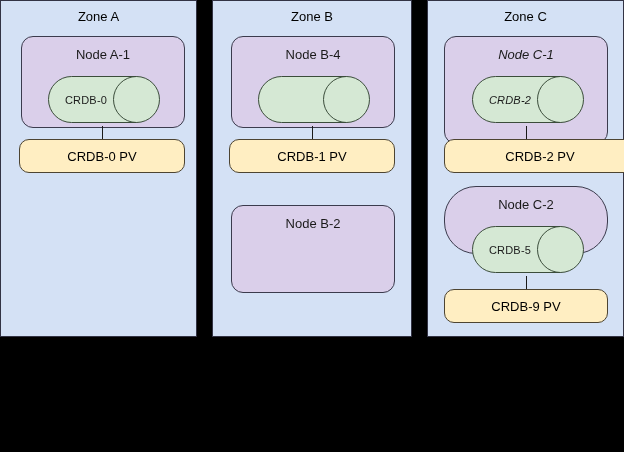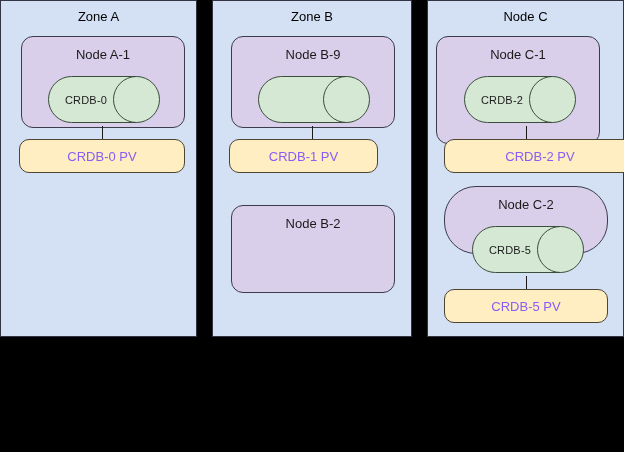--- a/index.html
+++ b/index.html
@@ -73,21 +73,21 @@
   .pv {
     position: absolute;
     background: #ffeec2;
     border: 1px solid #4d4432;
     border-radius: 10px;
     box-sizing: border-box;
     display: flex;
     align-items: center;
     justify-content: center;
     font-size: 13px;
-    color: #8b5cf6;
+    color: #000000;
   }
   .connector {
     position: absolute;
     width: 1px;
     background: #1a1a1a;
   }
 </style>
 </head>
 <body>
 
@@ -110,43 +110,43 @@
 
     <div class="connector" style="left:101px; top:125px; height:14px;"></div>
 
     <div class="pv" style="left:18px; top:138px; width:166px; height:34px;">CRDB-0 PV</div>
   </div>
 
   <div class="zone" style="left:212px; top:0px; width:200px; height:337px;">
     <div class="zone-title">Zone B</div>
 
     <div class="node" style="left:18px; top:35px; width:164px; height:92px;">
-      <div class="node-title">Node B-9</div>
+      <div class="node-title">Node B-4</div>
 
       <div class="cylinder" style="left:26px; top:39px; width:112px; height:47px;">
         <svg viewBox="0 0 112 47" preserveAspectRatio="none">
           <path d="M 23.5 0.5 L 88.5 0.5 A 22.5 22.5 0 0 1 88.5 46.5 L 23.5 46.5 A 22.5 22.5 0 0 1 23.5 0.5 Z" fill="#d5e8d4" stroke="#3b4d3b" stroke-width="1"></path>
           <path d="M 88.5 0.5 A 22.5 22.5 0 0 0 88.5 46.5" fill="none" stroke="#3b4d3b" stroke-width="1"></path>
         </svg>
       </div>
     </div>
 
     <div class="connector" style="left:99px; top:125px; height:14px;"></div>
 
-    <div class="pv" style="left:16px; top:138px; width:149px; height:34px;">CRDB-1 PV</div>
+    <div class="pv" style="left:16px; top:138px; width:166px; height:34px;">CRDB-1 PV</div>
 
     <div class="node" style="left:18px; top:187px; width:164px; height:88px;margin-top:17px;">
       <div class="node-title">Node B-2</div>
     </div>
   </div>
 
   <div class="zone" style="left:427px; top:0px; width:197px; height:337px;">
-    <div class="zone-title">Node C</div>
+    <div class="zone-title">Zone C</div>
 
-    <div class="node" style="left:8px; top:35px; width:164px; height:108px;">
+    <div class="node" style="left:16px; top:35px; width:164px; height:108px;font-style:italic;">
       <div class="node-title">Node C-1</div>
 
       <div class="cylinder" style="left:27px; top:39px; width:112px; height:47px;">
         <svg viewBox="0 0 112 47" preserveAspectRatio="none">
           <path d="M 23.5 0.5 L 88.5 0.5 A 22.5 22.5 0 0 1 88.5 46.5 L 23.5 46.5 A 22.5 22.5 0 0 1 23.5 0.5 Z" fill="#d5e8d4" stroke="#3b4d3b" stroke-width="1"></path>
           <path d="M 88.5 0.5 A 22.5 22.5 0 0 0 88.5 46.5" fill="none" stroke="#3b4d3b" stroke-width="1"></path>
         </svg>
         <div class="cyl-label">CRDB-2</div>
       </div>
     </div>
@@ -162,16 +162,16 @@
         <svg viewBox="0 0 112 47" preserveAspectRatio="none">
           <path d="M 23.5 0.5 L 88.5 0.5 A 22.5 22.5 0 0 1 88.5 46.5 L 23.5 46.5 A 22.5 22.5 0 0 1 23.5 0.5 Z" fill="#d5e8d4" stroke="#3b4d3b" stroke-width="1"></path>
           <path d="M 88.5 0.5 A 22.5 22.5 0 0 0 88.5 46.5" fill="none" stroke="#3b4d3b" stroke-width="1"></path>
         </svg>
         <div class="cyl-label">CRDB-5</div>
       </div>
     </div>
 
     <div class="connector" style="left:98px; top:275px; height:14px;"></div>
 
-    <div class="pv" style="left:16px; top:288px; width:164px; height:34px;">CRDB-5 PV</div>
+    <div class="pv" style="left:16px; top:288px; width:164px; height:34px;">CRDB-9 PV</div>
   </div>
 
 </div>
 
 </body></html>

